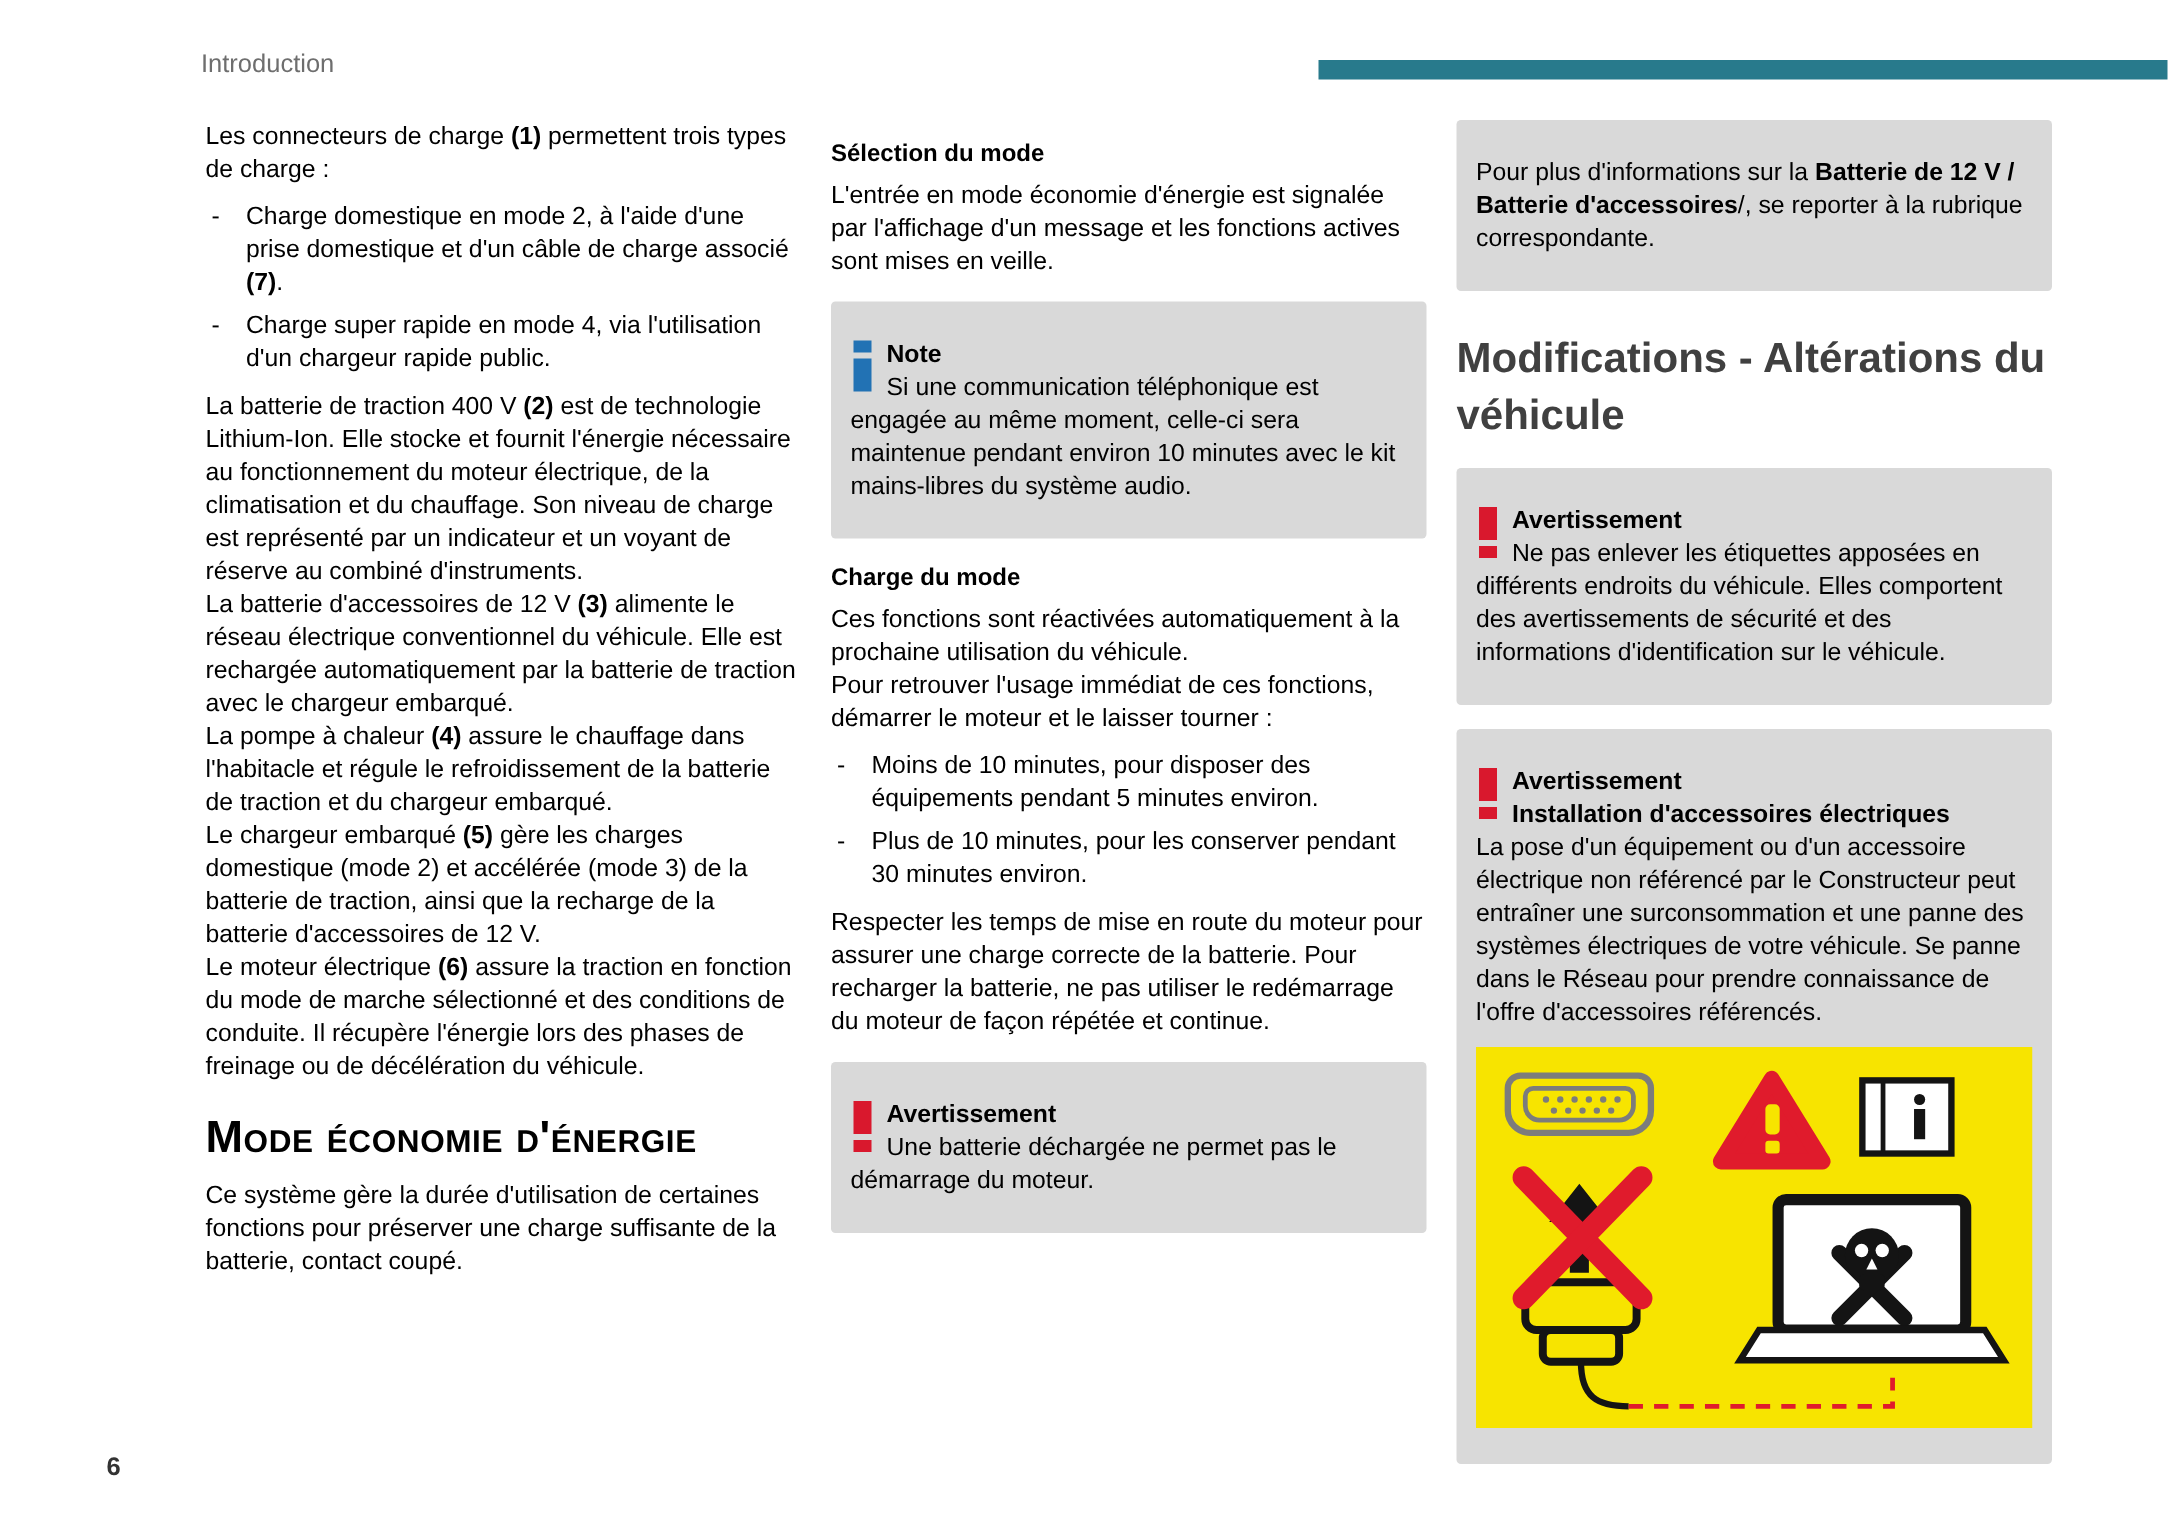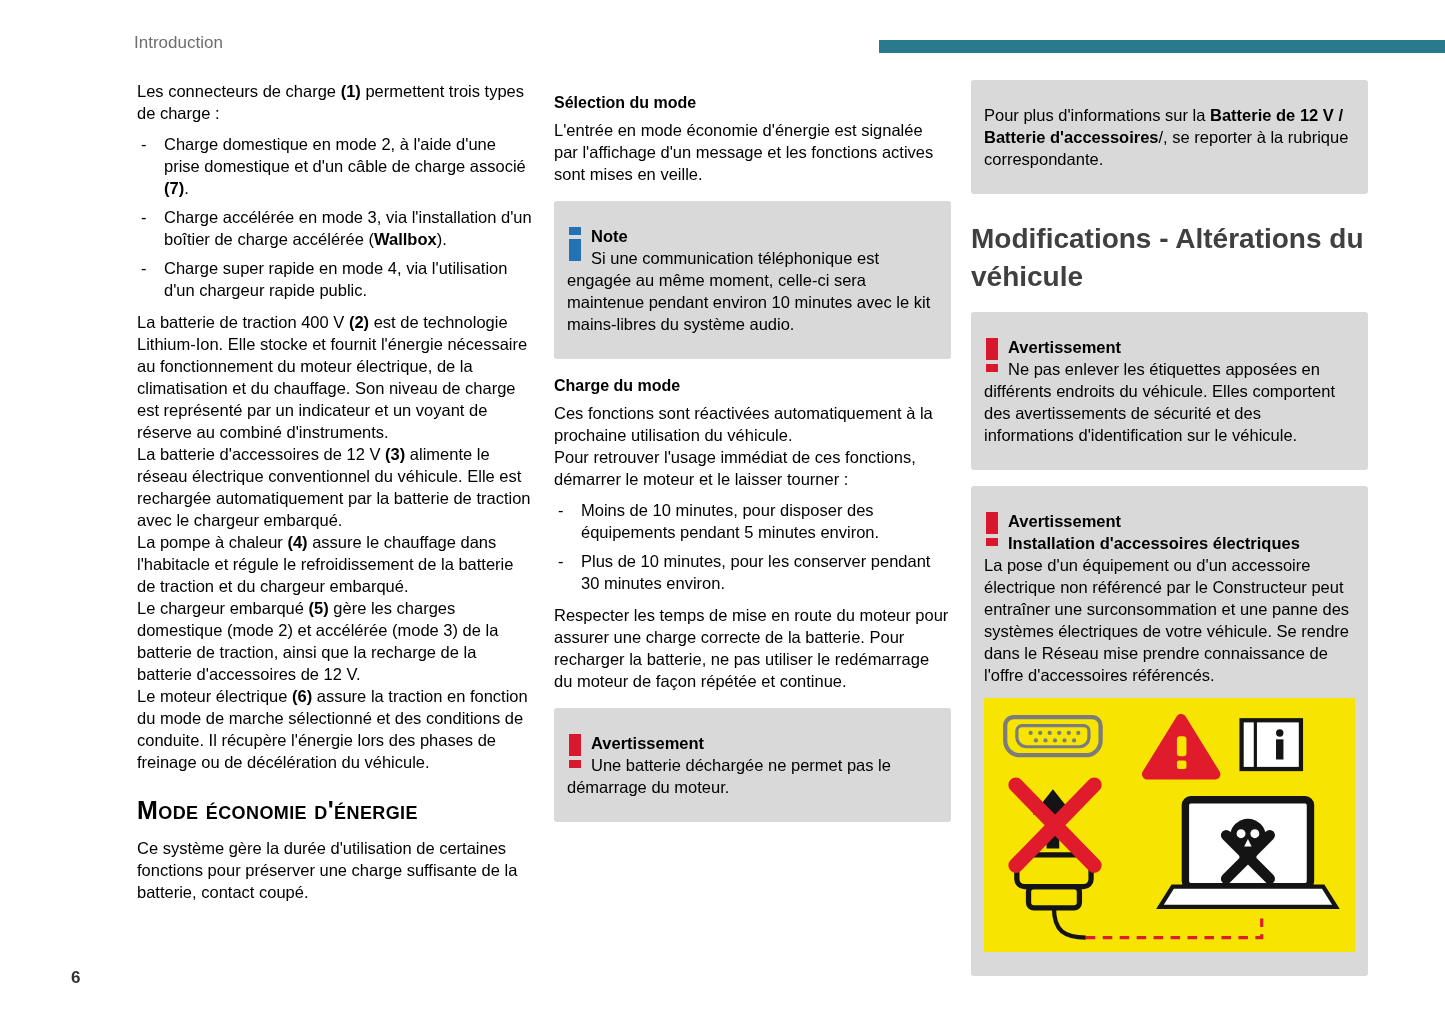--- a/index.html
+++ b/index.html
@@ -21,21 +21,21 @@
   .accent-bar{position:absolute;left:855px;top:40px;width:590px;height:13px;background:var(--teal);}
   .columns{position:absolute;left:113px;top:80px;width:1247px;display:flex;gap:20px;align-items:flex-start;}
   .col{width:397px;font-size:16.5px;line-height:22px;}
   .p{margin:0;}
   .mb8{margin-bottom:9px;}
   .mt10{margin-top:10px;}
   .dash-list{margin:3px 0 10px;}
   .dash-item{position:relative;padding-left:27px;margin:0 0 7px;}
   .dash-item::before{content:"-";position:absolute;left:4px;top:0;}
   .h-sub{font-size:16px;font-weight:bold;margin:12px 0 5px;}
-  .h-caps{font-size:25px;font-weight:bold;font-variant:small-caps;letter-spacing:.4px;margin:22px 0 12px;line-height:30px;}
+  .h-caps{font-size:30px;font-weight:bold;font-variant:small-caps;letter-spacing:.4px;margin:22px 0 12px;line-height:30px;}
   .h-section{font-size:28px;line-height:38px;color:#404040;font-weight:700;margin:26px 0 12px;}
   .box{background:var(--gray);border-radius:3px;padding:24px 13px;margin:16px 0;overflow:hidden;}
   .box.first{margin-top:0;}
   .box-title{font-weight:bold;margin:0;}
   .box-sub{font-weight:bold;margin:0;}
   .box-body{margin:0;}
   .icon{float:left;margin:2px 10px 4px 2px;width:12px;}
   .icon-note::before{content:"";display:block;width:12px;height:8px;background:var(--blue);margin-bottom:4px;}
   .icon-note::after{content:"";display:block;width:12px;height:22px;background:var(--blue);}
   .icon-warn::before{content:"";display:block;width:12px;height:22px;background:var(--red);}
@@ -52,21 +52,20 @@
   <div class="running-header">Introduction</div>
   <div class="accent-bar"></div>
 
   <div class="columns">
 
     <div class="col">
       <p class="p mb8">Les connecteurs de charge <b>(1)</b> permettent trois types de charge :</p>
 
       <div class="dash-list">
         <div class="dash-item">Charge domestique en mode 2, à l'aide d'une prise domestique et d'un câble de charge associé <b>(7)</b>.</div>
-        <div class="dash-item">Charge accélérée en mode 3, via l'installation d'un boîtier de charge accélérée (<b>Wallbox</b>).</div>
         <div class="dash-item">Charge super rapide en mode 4, via l'utilisation d'un chargeur rapide public.</div>
       </div>
 
       <p class="p mt10">La batterie de traction 400 V <b>(2)</b> est de technologie Lithium-Ion. Elle stocke et fournit l'énergie nécessaire au fonctionnement du moteur électrique, de la climatisation et du chauffage. Son niveau de charge est représenté par un indicateur et un voyant de réserve au combiné d'instruments.</p>
       <p class="p">La batterie d'accessoires de 12 V <b>(3)</b> alimente le réseau électrique conventionnel du véhicule. Elle est rechargée automatiquement par la batterie de traction avec le chargeur embarqué.</p>
       <p class="p">La pompe à chaleur <b>(4)</b> assure le chauffage dans l'habitacle et régule le refroidissement de la batterie de traction et du chargeur embarqué.</p>
       <p class="p">Le chargeur embarqué <b>(5)</b> gère les charges domestique (mode 2) et accélérée (mode 3) de la batterie de traction, ainsi que la recharge de la batterie d'accessoires de 12 V.</p>
       <p class="p">Le moteur électrique <b>(6)</b> assure la traction en fonction du mode de marche sélectionné et des conditions de conduite. Il récupère l'énergie lors des phases de freinage ou de décélération du véhicule.</p>
 
       <h2 class="h-caps">Mode économie d'énergie</h2>
@@ -112,21 +111,21 @@
       <div class="box">
         <span class="icon icon-warn"></span>
         <div class="box-title">Avertissement</div>
         <div class="box-body">Ne pas enlever les étiquettes apposées en différents endroits du véhicule. Elles comportent des avertissements de sécurité et des informations d'identification sur le véhicule.</div>
       </div>
 
       <div class="box">
         <span class="icon icon-warn"></span>
         <div class="box-title">Avertissement</div>
         <div class="box-sub">Installation d'accessoires électriques</div>
-        <div class="box-body">La pose d'un équipement ou d'un accessoire électrique non référencé par le Constructeur peut entraîner une surconsommation et une panne des systèmes électriques de votre véhicule. Se rendre dans le Réseau mise prendre connaissance de l'offre d'accessoires référencés.</div>
+        <div class="box-body">La pose d'un équipement ou d'un accessoire électrique non référencé par le Constructeur peut entraîner une surconsommation et une panne des systèmes électriques de votre véhicule. Se panne dans le Réseau pour prendre connaissance de l'offre d'accessoires référencés.</div>
 
         <div class="illustration">
           <svg viewBox="0 0 350 240" role="img">
             <rect x="0" y="0" width="350" height="240" fill="#f7e400"></rect>
 
             <g fill="none" stroke="#7c7c7c" stroke-width="4">
               <path d="M28 18 h74 a8 8 0 0 1 8 8 v14 a14 14 0 0 1 -14 14 h-62 a14 14 0 0 1 -14 -14 v-14 a8 8 0 0 1 8 -8 z"></path>
               <path d="M36 26 h58 a5 5 0 0 1 5 5 v6 a9 9 0 0 1 -9 9 h-50 a9 9 0 0 1 -9 -9 v-6 a5 5 0 0 1 5 -5 z" stroke-width="3"></path>
             </g>
             <g fill="#7c7c7c">

